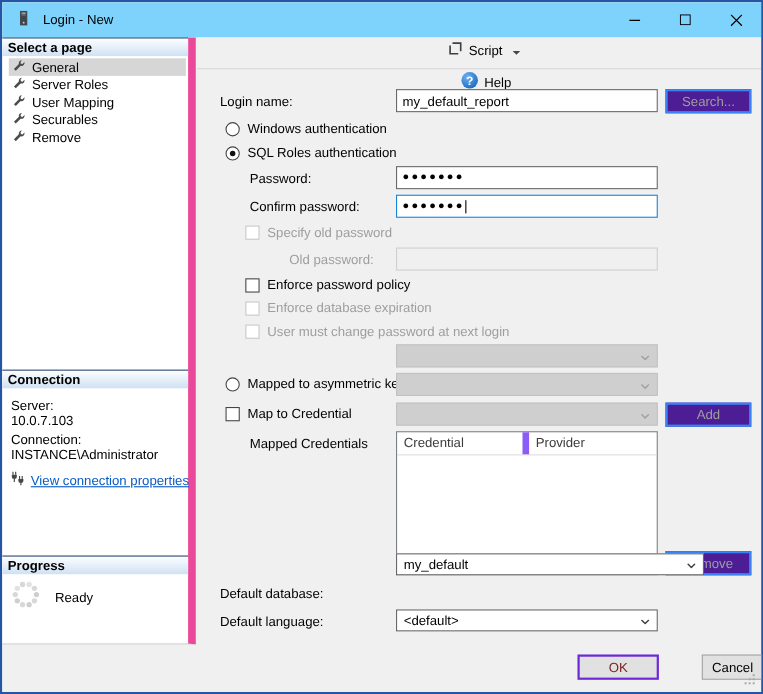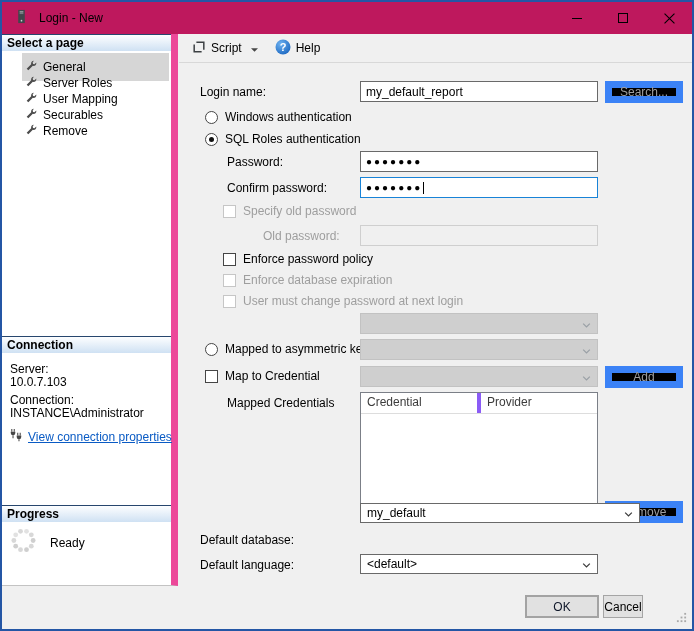--- a/index.html
+++ b/index.html
@@ -1,38 +1,38 @@
 <!DOCTYPE html>
 <html><head>
 <meta charset="utf-8">
 <style>
   html,body{margin:0;padding:0;background:#fff;}
   .win{position:relative;width:694px;height:631px;box-sizing:border-box;border:2px solid #2456a5;
        background:#f0f0f0;font-family:"Liberation Sans",sans-serif;font-size:12px;color:#000;
        overflow:hidden;}
   
-  .titlebar{position:absolute;left:0;top:0;right:0;height:32px;background:#be185d;display:flex;
+  .titlebar{position:absolute;left:0;top:0;right:0;height:32px;background:#7dd3fc;display:flex;
             align-items:center;padding-left:12px;box-sizing:border-box;}
   .titlebar .title{margin-left:10px;}
   .cap-btns{margin-left:auto;display:flex;height:100%;}
   .cap-btn{width:46px;height:100%;display:flex;align-items:center;justify-content:center;cursor:default;}
   
   .sidebar{position:absolute;left:0;top:32px;width:176px;height:552px;background:#fff;
            border-right:7px solid #ec4899;box-sizing:border-box;border-bottom:1px solid #c3c3c3;}
   .hdr{position:absolute;left:0;right:0;height:17px;background:linear-gradient(#fdfeff,#cfe1f3);
        border-top:1px solid #27466e;font-weight:bold;padding:1px 0 0 5px;box-sizing:border-box;}
-  .page-item{position:absolute;left:20px;right:2px;height:28px;display:flex;align-items:center;
+  .page-item{position:absolute;left:6px;right:2px;height:16px;display:flex;align-items:center;
              gap:6px;padding-left:4px;box-sizing:border-box;}
   .page-item.selected{background:#d6d6d6;}
   .sb-text{position:absolute;left:8px;white-space:nowrap;}
   .link{color:#0a5bc4;text-decoration:underline;cursor:pointer;}
   
   .main{position:absolute;left:177px;top:32px;width:513px;height:552px;background:#f0f0f0;}
   .toolbar{position:absolute;left:0;top:0;right:0;height:29px;border-bottom:1px solid #d8d8d8;
-           display:flex;align-items:center;padding-left:9px;gap:5px;box-sizing:border-box;}
+           display:flex;align-items:center;padding-left:9px;gap:5px;box-sizing:border-box;flex-direction:column;}
   .tool-btn{display:flex;align-items:center;gap:5px;padding:3px 4px;}
   .lbl{position:absolute;white-space:nowrap;}
   .dis{color:#9e9e9e;}
   .txt{position:absolute;background:#fff;border:1px solid #696969;box-sizing:border-box;
        padding:2px 5px;font:12px "Liberation Sans",sans-serif;display:flex;align-items:center;}
   .txt.focused{border-color:#1883d7;}
   .txt.disabled{background:#f0f0f0;border-color:#cfcfcf;}
   input.txt{display:block;}
   .dots{font-size:10px;letter-spacing:2px;font-weight:bold;}
   .caret-line{display:inline-block;width:1px;height:12px;background:#000;margin-left:1px;}
@@ -42,28 +42,28 @@
   .radio{width:13px;height:13px;border:1px solid #454545;border-radius:50%;background:#fff;
          box-sizing:border-box;position:relative;flex:0 0 auto;}
   .radio.sel::after{content:"";position:absolute;left:3px;top:3px;width:5px;height:5px;
                     border-radius:50%;background:#111;}
   .dd{position:absolute;box-sizing:border-box;display:flex;align-items:center;padding:0 6px;}
   .dd .val{flex:1;overflow:hidden;}
   .dd.enabled{background:#fff;border:1px solid #696969;}
   .dd.disabled-dd{background:#cfcfcf;border:1px solid #c2c2c2;}
   .pushbtn{position:absolute;box-sizing:border-box;font:12px "Liberation Sans",sans-serif;
            display:flex;align-items:center;justify-content:center;}
-  .pushbtn.disabled{background:#000000;border:7px solid #3b82f6;color:#9e9e9e;}
+  .pushbtn.disabled{background:#4c1d95;border:2px solid #3b82f6;color:#9e9e9e;}
   .pushbtn.normal{background:#e1e1e1;border:1px solid #a5a5a5;color:#000;cursor:pointer;}
-  .pushbtn.focus-primary{background:#e1e1e1;border:2px solid #a3a3a3;color:#0f172a;cursor:pointer;}
+  .pushbtn.focus-primary{background:#e1e1e1;border:2px solid #6d28d9;color:#7f1d1d;cursor:pointer;}
   .credtable{position:absolute;background:#fff;border:1px solid #7b7f87;box-sizing:border-box;
              display:flex;flex-direction:column;}
   .credtable .thead{display:flex;height:20px;border-bottom:1px solid #ddd;color:#3c3c3c;flex:0 0 auto;}
   .credtable .th{padding:2px 6px;box-sizing:border-box;}
-  .credtable .th.c1{width:120px;border-right:4px solid #8b5cf6;}
+  .credtable .th.c1{width:120px;border-right:6px solid #8b5cf6;}
   .credtable .tbody{flex:1;}
   
   .footer{position:absolute;left:0;right:0;bottom:0;height:43px;background:#f0f0f0;}
   .grip{position:absolute;right:5px;bottom:3px;}
 </style>
 </head>
 <body>
 
 <div class="win">
 
@@ -285,21 +285,21 @@
     <div class="dd enabled" style="left:181px;top:520px;width:238px;height:20px">
       <span class="val">&lt;default&gt;</span>
       <span><svg width="9" height="5" viewBox="0 0 10 6">
             <path d="M1 .7 5 4.7 9 .7" fill="none" stroke="#3c3c3c" stroke-width="1.5"></path>
           </svg></span>
     </div>
   </div>
 
   <div class="footer">
     <button class="pushbtn focus-primary" style="left:523px;top:9px;width:74px;height:23px">OK</button>
-    <button class="pushbtn normal" style="left:601px;top:9px;width:40px;height:23px">Cancel</button>
+    <button class="pushbtn normal" style="left:636px;top:9px;width:56px;height:23px">Cancel</button>
     <span class="grip"><svg width="11" height="11" viewBox="0 0 12 12">
           <g fill="#a9a9a9">
             <rect x="9" y="9" width="2" height="2"></rect>
             <rect x="9" y="5" width="2" height="2"></rect>
             <rect x="5" y="9" width="2" height="2"></rect>
             <rect x="9" y="1" width="2" height="2"></rect>
             <rect x="1" y="9" width="2" height="2"></rect>
             <rect x="5" y="5" width="2" height="2"></rect>
           </g>
         </svg></span>

